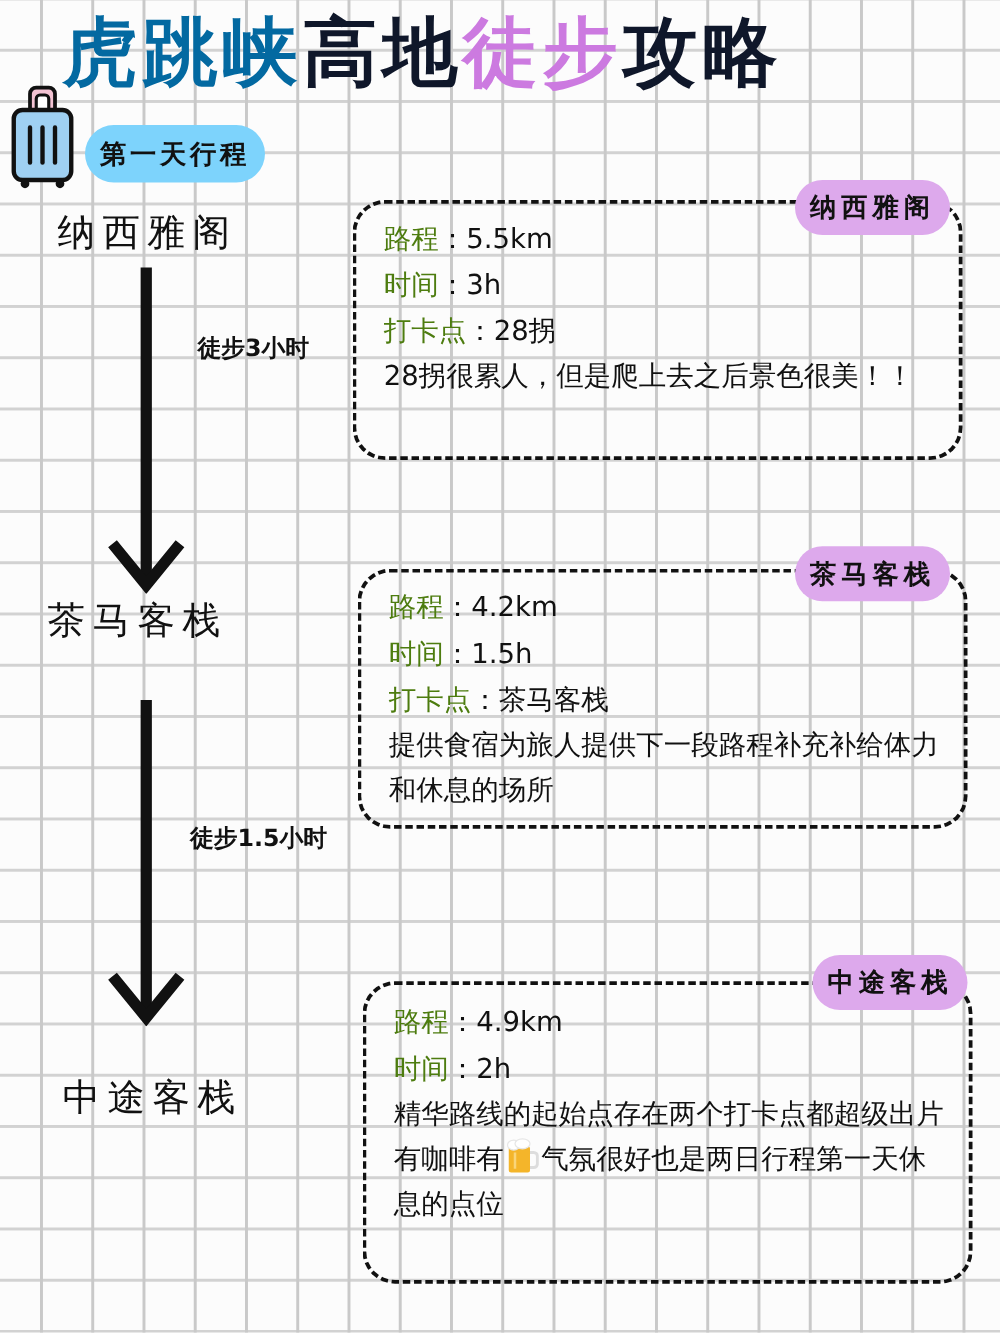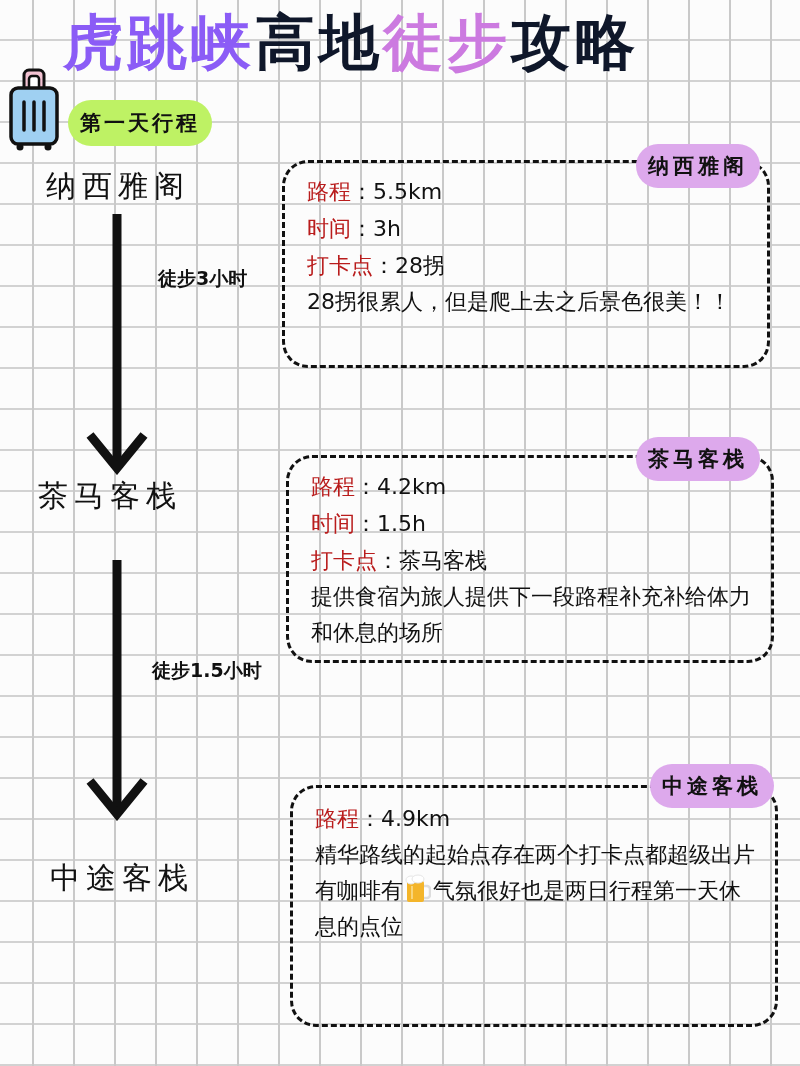--- a/index.html
+++ b/index.html
@@ -8,36 +8,36 @@
     background-color:#fcfcfc;
     background-image:
       linear-gradient(to right, #c9c9c9 2px, transparent 2px),
       linear-gradient(to bottom, #d2d2d2 2px, transparent 2px);
     background-size:41px 41px;
     background-position:32px 0px, 0px 39px;
     font-family:"DejaVu Sans", sans-serif;
     color:#111;
   }
   .title{position:absolute;top:2px;left:50px;font-family:"DejaVu Serif", serif;font-size:60px;font-weight:bold;letter-spacing:4px;white-space:nowrap;line-height:80px;}
-  .title .blue{color:#8b5cf6;margin-left:13px;}
+  .title .blue{color:#0369a1;}
   .title .black{color:#0f172a;}
   .title .purple{color:#cc7ae0;}
 
   .suitcase{position:absolute;left:8px;top:68px;width:52px;height:84px;}
   .day-pill{position:absolute;left:68px;top:100px;height:46px;padding:0 12px;
-    background:#bef264;border-radius:24px;display:flex;align-items:center;
+    background:#7dd3fc;border-radius:24px;display:flex;align-items:center;
     font-family:"DejaVu Serif", serif;font-size:21px;font-weight:bold;letter-spacing:3px;}
 
   .station{position:absolute;font-family:"DejaVu Serif", serif;font-size:30px;letter-spacing:6px;color:#111;}
   .arrow{position:absolute;}
   .walk-label{position:absolute;font-weight:bold;font-size:19px;color:#111;margin-left:15px;}
 
   .card{position:absolute;border:3px dashed #111;border-radius:26px;box-sizing:border-box;}
   .card .row{font-size:22px;line-height:37px;color:#111;padding-left:22px;}
-  .card .k{color:#b91c1c;}
+  .card .k{color:#4d7c0f;}
   .card .desc{font-size:22px;line-height:36px;padding-left:22px;padding-right:20px;}
   .tag{position:absolute;height:44px;padding:0 12px;background:#dda9ec;border-radius:24px;
     display:flex;align-items:center;font-family:"DejaVu Serif", serif;font-size:21px;font-weight:bold;letter-spacing:4px;color:#111;}
   .beer{display:inline-block;width:26px;height:30px;vertical-align:-6px;position:relative;margin:0 2px;}
 </style>
 </head>
 <body>
 
 <div class="title">
   <span class="blue">虎跳峡</span><span class="black">高地</span><span class="purple">徒步</span><span class="black">攻略</span>
@@ -83,20 +83,21 @@
 <div class="card" style="left:286px;top:455px;width:488px;height:208px;padding-top:10px;">
   <div class="row"><span class="k">路程</span><span>：</span><span>4.2km</span></div>
   <div class="row"><span class="k">时间</span><span>：</span><span>1.5h</span></div>
   <div class="row"><span class="k">打卡点</span><span>：</span><span>茶马客栈</span></div>
   <div class="desc">提供食宿为旅人提供下一段路程补充补给体力和休息的场所</div>
 </div>
 <div class="tag" style="left:636px;top:437px;">茶马客栈</div>
 
 <div class="card" style="left:290px;top:785px;width:488px;height:242px;padding-top:12px;">
   <div class="row"><span class="k">路程</span><span>：</span><span>4.9km</span></div>
+  <div class="row"><span class="k">时间</span><span>：</span><span>2h</span></div>
   <div class="desc"><span>精华路线的起始点存在两个打卡点都超级出片有咖啡有</span><svg class="beer" viewBox="0 0 26 30">
         <rect x="2" y="7" width="17" height="21" rx="2" fill="#f4b52a"></rect>
         <path d="M19 12 h3 a3 3 0 0 1 3 3 v6 a3 3 0 0 1 -3 3 h-3" fill="none" stroke="#ddd" stroke-width="2.5"></path>
         <ellipse cx="6" cy="6" rx="5" ry="4" fill="#fff" stroke="#e6e6e6"></ellipse>
         <ellipse cx="13" cy="5" rx="6" ry="4" fill="#fff" stroke="#e6e6e6"></ellipse>
         <line x1="7" y1="12" x2="7" y2="25" stroke="#f9d57a" stroke-width="2"></line>
       </svg><span>气氛很好也是两日行程第一天休息的点位</span></div>
 </div>
 <div class="tag" style="left:650px;top:764px;">中途客栈</div>
 

